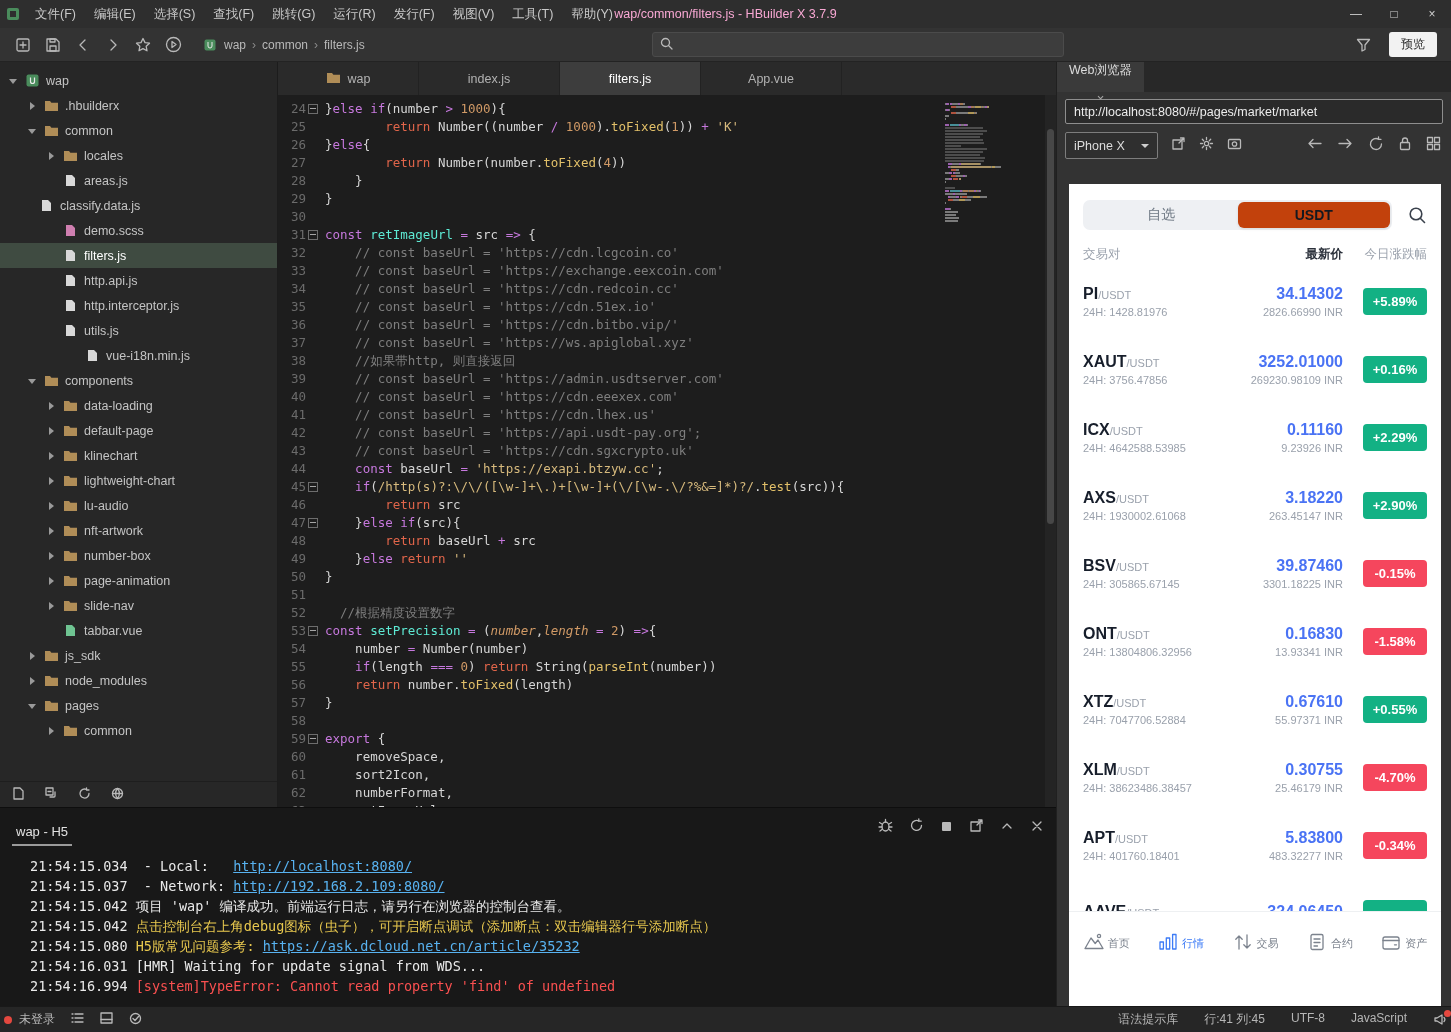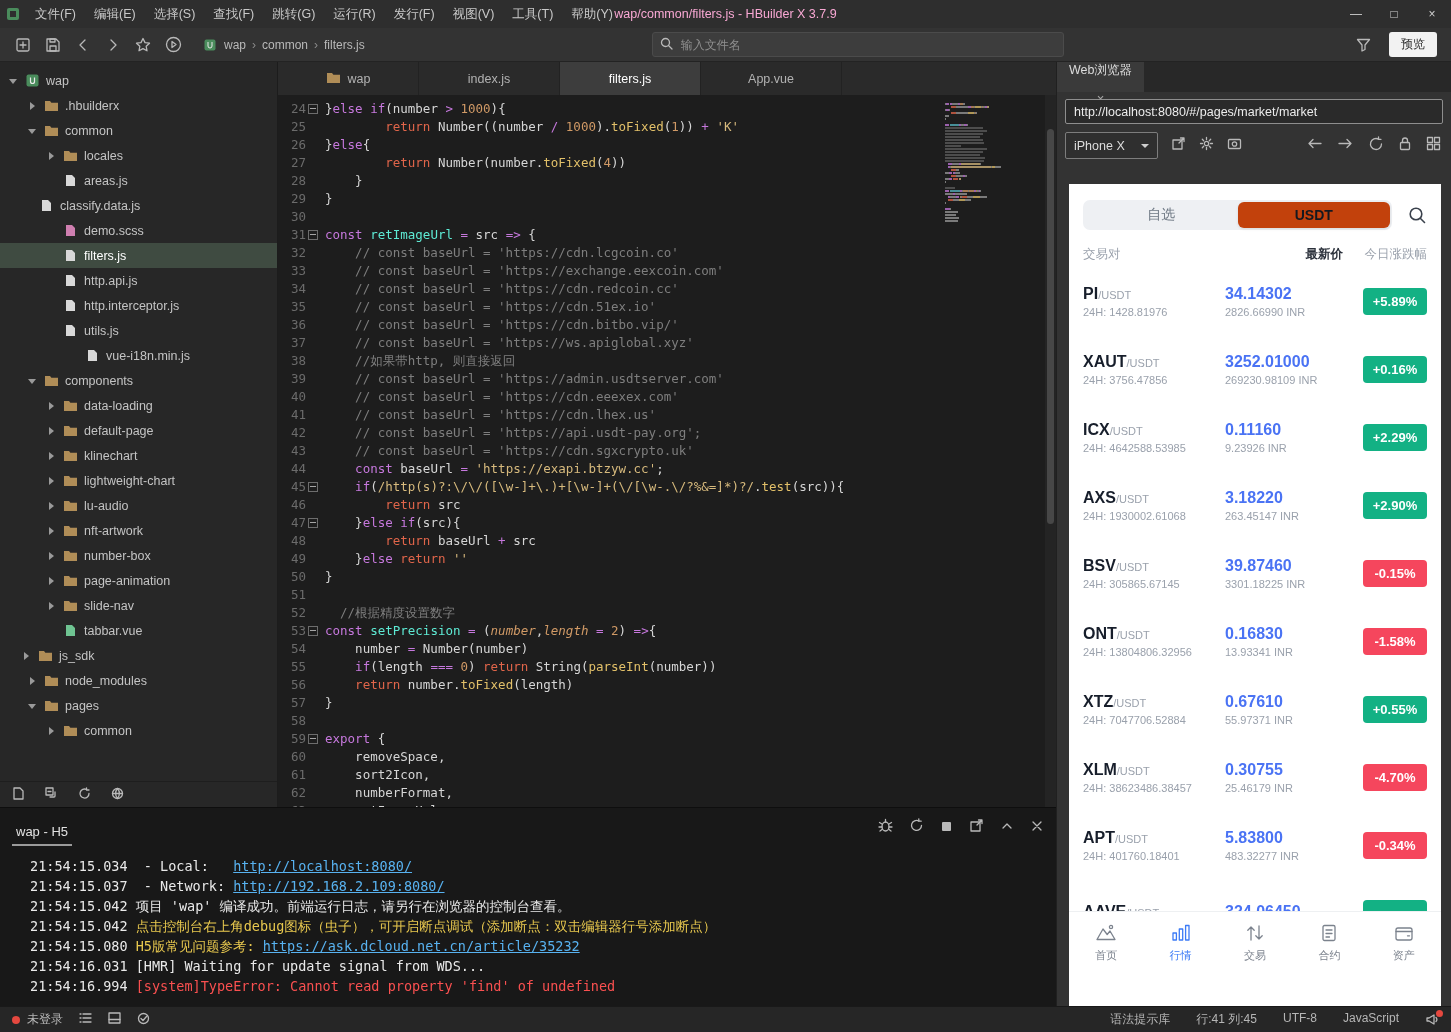--- a/index.html
+++ b/index.html
@@ -91,31 +91,31 @@
   .seg-opt.active{background:#c2410c;color:#14181f;font-weight:bold;box-shadow:0 1px 3px rgba(0,0,0,.10);}
   .mkt-search{margin-left:16px;display:flex;}
   .mkt-head{display:grid;grid-template-columns:1fr 118px 84px;padding:6px 14px 4px;color:#9aa1ac;font-size:12.5px;}
   .mh-mid{text-align:right;color:#2b313b;font-weight:bold;}
   .mh-right{text-align:right;}
   .mkt-rows{height:644px;overflow:hidden;}
   .mrow{display:grid;grid-template-columns:1fr 118px 84px;align-items:center;height:68px;padding:0 14px;}
   .sym{font-size:16px;font-weight:bold;color:#171e2b;}
   .pair{font-size:11px;color:#9aa1ac;font-weight:normal;}
   .h24{font-size:11px;color:#9aa1ac;margin-top:3px;}
-  .mid{text-align:left;}
+  .mid{text-align:right;}
   .price{font-size:16px;font-weight:bold;color:#4a73f4;}
   .inr{font-size:11px;color:#9aa1ac;margin-top:3px;}
   .chg{width:64px;height:27px;border-radius:4px;color:#fff;font-weight:bold;font-size:13px;display:flex;align-items:center;justify-content:center;margin-left:auto;}
   .chg.up{background:#13b184;} .chg.down{background:#f5465d;}
   .bottom-nav{position:absolute;left:0;right:0;top:727px;height:62px;background:#fff;border-top:1px solid #eef0f2;display:flex;}
-  .nav-item{flex:1;display:flex;flex-direction:column;align-items:center;justify-content:center;gap:3px;color:#7b828d;font-size:11px;}
+  .nav-item{flex:1;display:flex;flex-direction:row;align-items:center;justify-content:center;gap:3px;color:#7b828d;font-size:11px;}
   .nav-item.active{color:#3c7bf6;}
 
   
-  .statusbar{height:25px;background:#262626;border-top:1px solid #191919;display:flex;align-items:center;color:#b6b6b6;font-size:12px;padding:0 12px;gap:2px;flex-shrink:0;}
+  .statusbar{height:25px;background:#262626;border-top:1px solid #191919;display:flex;align-items:center;color:#b6b6b6;font-size:12px;padding:0 4px;gap:2px;flex-shrink:0;}
   .dot{width:8px;height:8px;border-radius:50%;background:#e5483f;display:inline-block;}
   .sb-left{display:flex;align-items:center;gap:7px;}
   .sb-icons{display:flex;gap:16px;margin-left:14px;align-items:center;}
   .sb-right{margin-left:auto;display:flex;gap:26px;align-items:center;}
   .sb-bell{position:relative;display:flex;}
   .sb-bell .dot{position:absolute;right:-4px;top:-3px;width:7px;height:7px;}
 
   svg.ic{stroke:#b9b9b9;fill:none;stroke-width:1.3;stroke-linecap:round;stroke-linejoin:round;}
   svg.icf{fill:#b9b9b9;stroke:none;}
 </style>
@@ -201,21 +201,20 @@
           <span class="crumb-sep"></span>
           <span class="crumb">filters.js</span>
         </span>
     </div>
 
     <div class="tb-search">
       <span><svg class="ic" width="13" height="13" viewBox="0 0 13 13">
             <circle cx="5.5" cy="5.5" r="4"></circle>
             <path d="M8.5 8.5L12 12"></path>
           </svg></span>
-      <input placeholder="输入文件名" style="">
     </div>
 
     <span class="tb-icon">
         <svg class="ic" width="15" height="15" viewBox="0 0 15 15">
           <path d="M1.5 2.5h12l-4.5 5.5v4.5l-3 1.5V8z"></path>
         </svg>
       </span>
     <span class="preview-btn">预览</span>
   </div>
 
@@ -454,21 +453,21 @@
               </div>
               <div class="tree-row" style="padding-left: 46px;">
                 <span class="tw"></span>
                 <span class="ticon">
                   <svg width="11" height="13" viewBox="0 0 11 13">
                     <path d="M1 1h6l3 3v8H1z" fill="#6fc492"></path>
                   </svg>
                 </span>
                 <span class="tlabel">tabbar.vue</span>
               </div>
-              <div class="tree-row" style="padding-left: 21px;">
+              <div class="tree-row" style="padding-left: 27px;">
                 <span class="tw">
                   <span class="tri-col"></span>
                 </span>
                 <span class="ticon">
                   <svg width="15" height="13" viewBox="0 0 15 13">
                     <path d="M1 2h5l1.4 1.8H14V12H1z" fill="#b08d57"></path>
                   </svg>
                 </span>
                 <span class="tlabel">js_sdk</span>
               </div>

